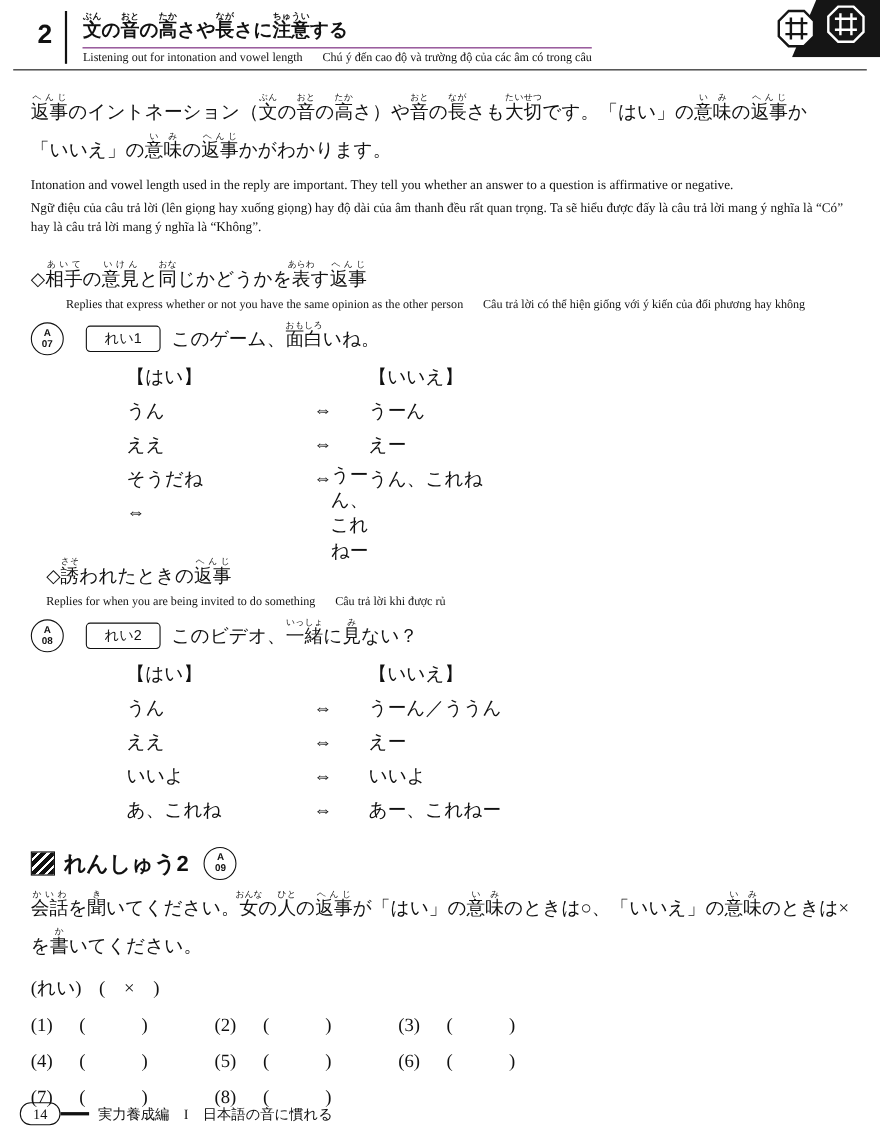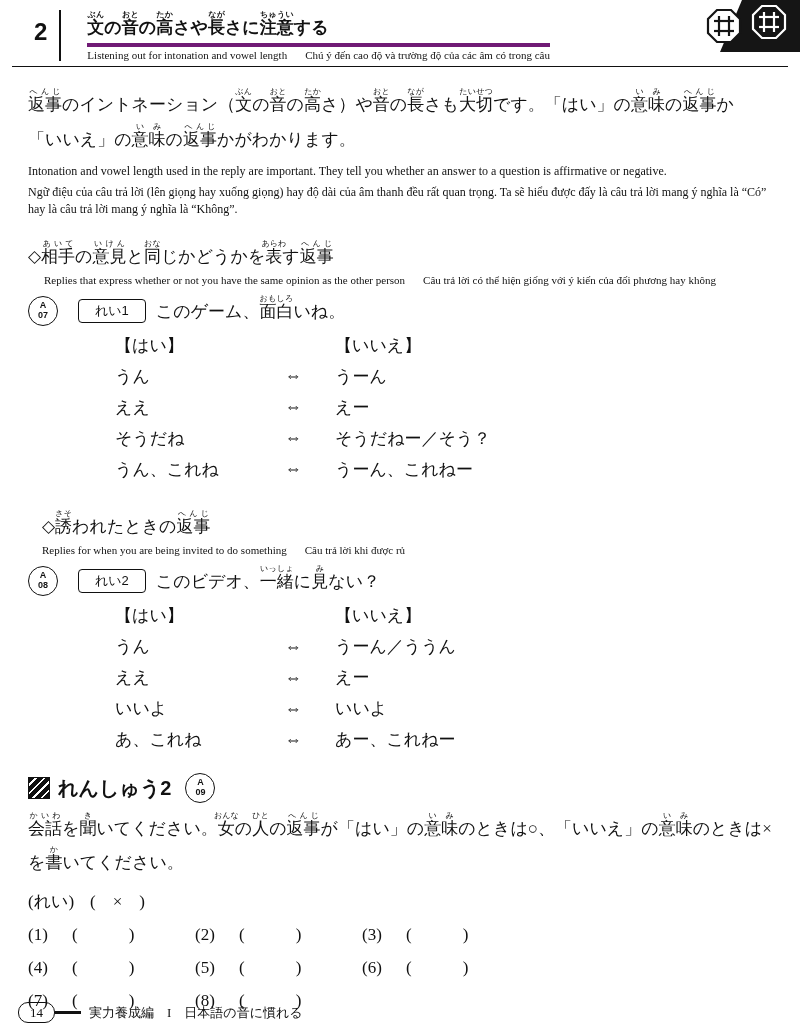--- a/index.html
+++ b/index.html
@@ -8,37 +8,37 @@
     width:800px; height:1035px;
     font-family:"Liberation Serif", serif;
     color:#111;
   }
   .page { width:800px; height:1035px; position:relative; padding:8px 28px 0; overflow:hidden; }
 
   
   .header { display:flex; align-items:stretch; margin:0 -16px; padding:2px 16px 5px;
             border-bottom:1.8px solid #111; position:relative; }
   .unit-num { font:bold 24px "Liberation Sans", sans-serif; padding:8px 12px 0 6px; }
-  .title-box { border-left:2px solid #111; padding-left:26px; max-width:600px; }
+  .title-box { border-left:2px solid #111; padding-left:14px; max-width:600px; }
   .title { font-family:"Liberation Sans", sans-serif; font-weight:bold; font-size:17px; line-height:1.85; }
-  .subtitle { border-top:4px solid #701a75; padding-top:2px; font-size:11px; white-space:nowrap; }
+  .subtitle { border-top:1px solid #701a75; padding-top:2px; font-size:11px; white-space:nowrap; }
   .vi-gap { margin-left:18px; }
   .ornament { position:absolute; top:-8px; right:-16px; width:110px; height:52px; }
 
   
   .jp { font-size:17px; line-height:2.0; }
   ruby rt { font-size:8px; font-family:"Liberation Sans", sans-serif; }
 
   .intro { margin-top:20px; }
   .small-en { margin-top:6px; font-size:12px; line-height:1.45; }
   .small-vi { margin-top:3px; font-size:12px; line-height:1.45; }
 
   
   .sec1 { margin-top:20px; }
-  .sec-sub { margin-left:16px; font-size:11px; }
+  .sec-sub { margin-left:32px; font-size:11px; }
   .sec-head-line { display:flex; align-items:baseline; margin-top:24px;flex-direction:column; }
   .sec-head-line .sec-sub { margin-left:14px; }
 
   .example { display:flex; align-items:center; margin-top:8px; }
   .audio { width:30px; height:30px; border:1.6px solid #111; border-radius:50%;
            display:inline-flex; flex-direction:column; align-items:center; justify-content:center;
            font:bold 9px/1.1 "Liberation Sans", sans-serif; flex:none; }
   .rei-label { border:1.2px solid #111; border-radius:4px; padding:2px 16px; margin-left:20px;
                font:13px "Liberation Sans", sans-serif; white-space:nowrap; }
   .sentence { margin-left:10px; font-size:17px; line-height:1.9; }
@@ -129,21 +129,20 @@
       <div class="cell">うん</div>
       <div class="cell">⇔</div>
       <div class="cell">うーん</div>
 
       <div class="cell">ええ</div>
       <div class="cell">⇔</div>
       <div class="cell">えー</div>
 
       <div class="cell">そうだね</div>
       <div class="cell">⇔</div>
-      <div class="cell">そうだねー／そう？</div>
 
       <div class="cell">うん、これね</div>
       <div class="cell">⇔</div>
       <div class="cell">うーん、これねー</div>
     </div>
   </div>
 
   <div>
     <div class="sec-head-line">
       <span class="jp">◇<ruby>誘<rt>さそ</rt></ruby>われたときの<ruby>返事<rt>へんじ</rt></ruby></span>

